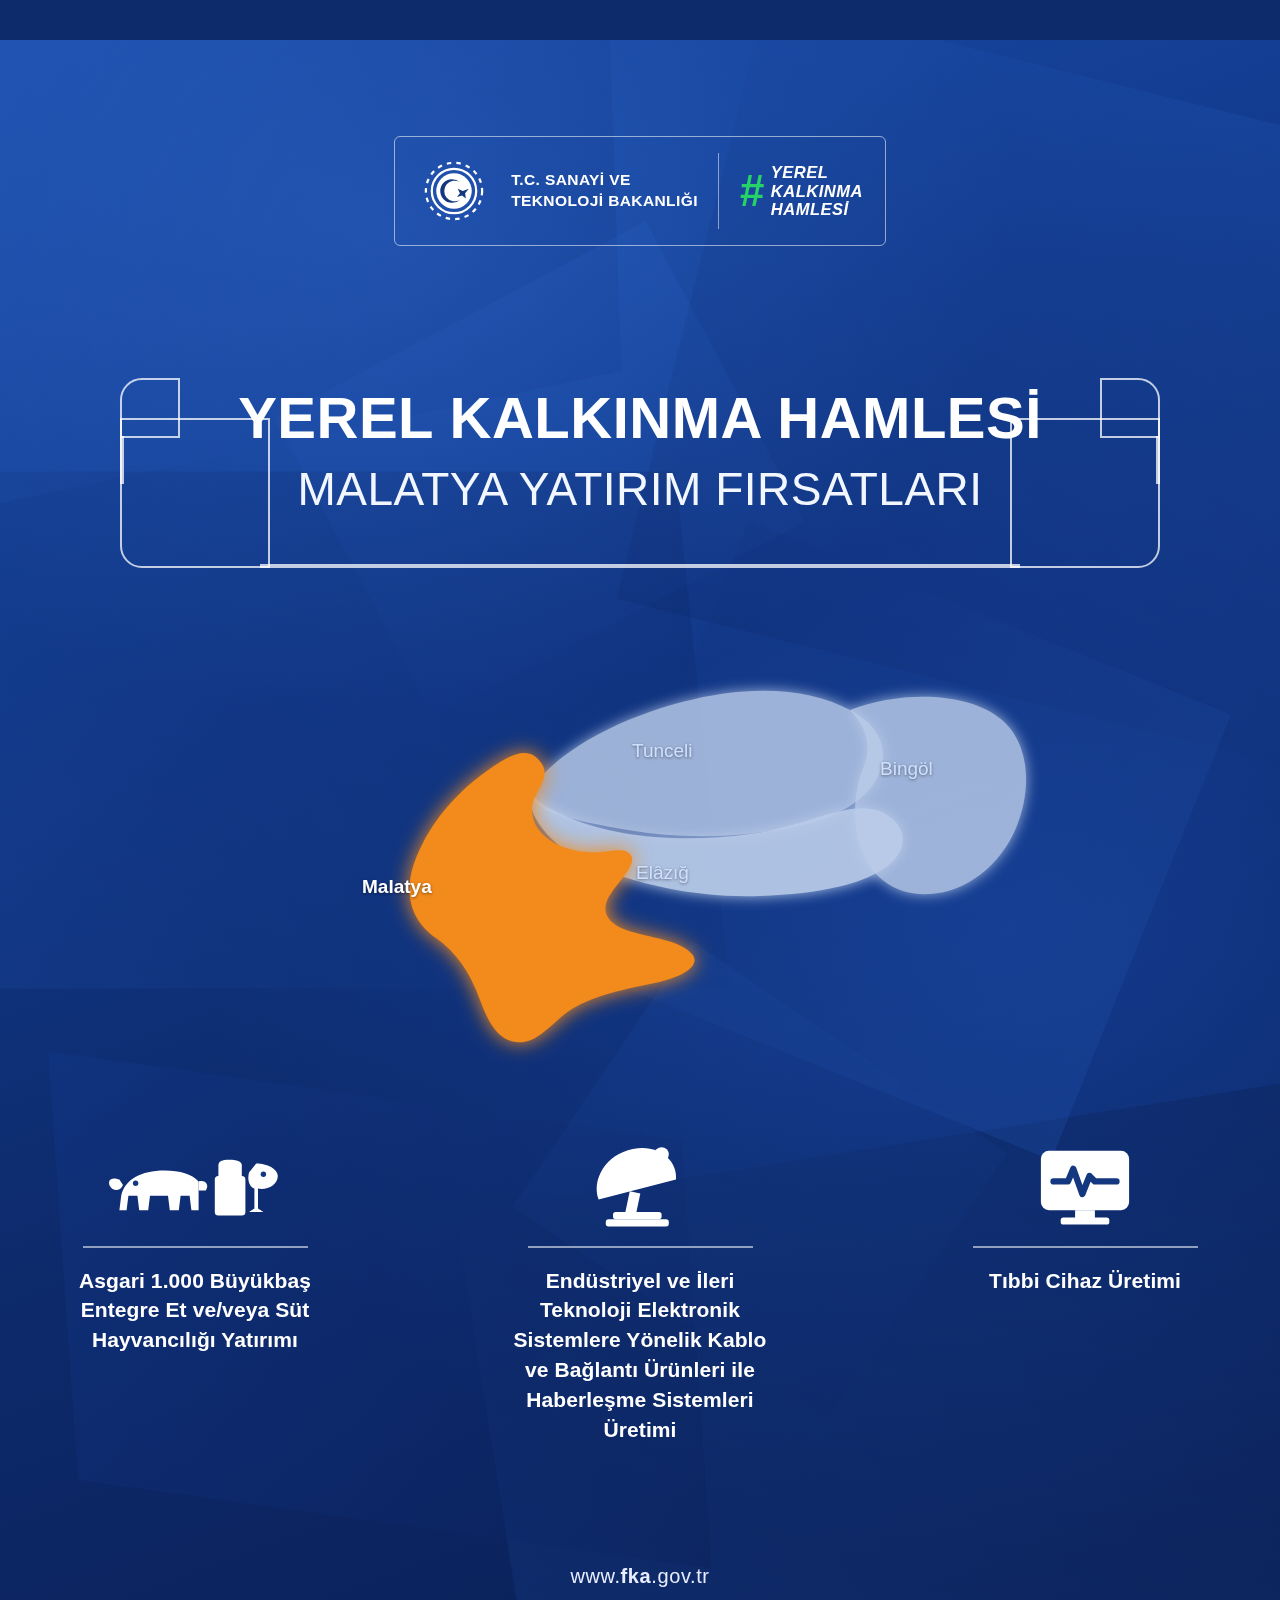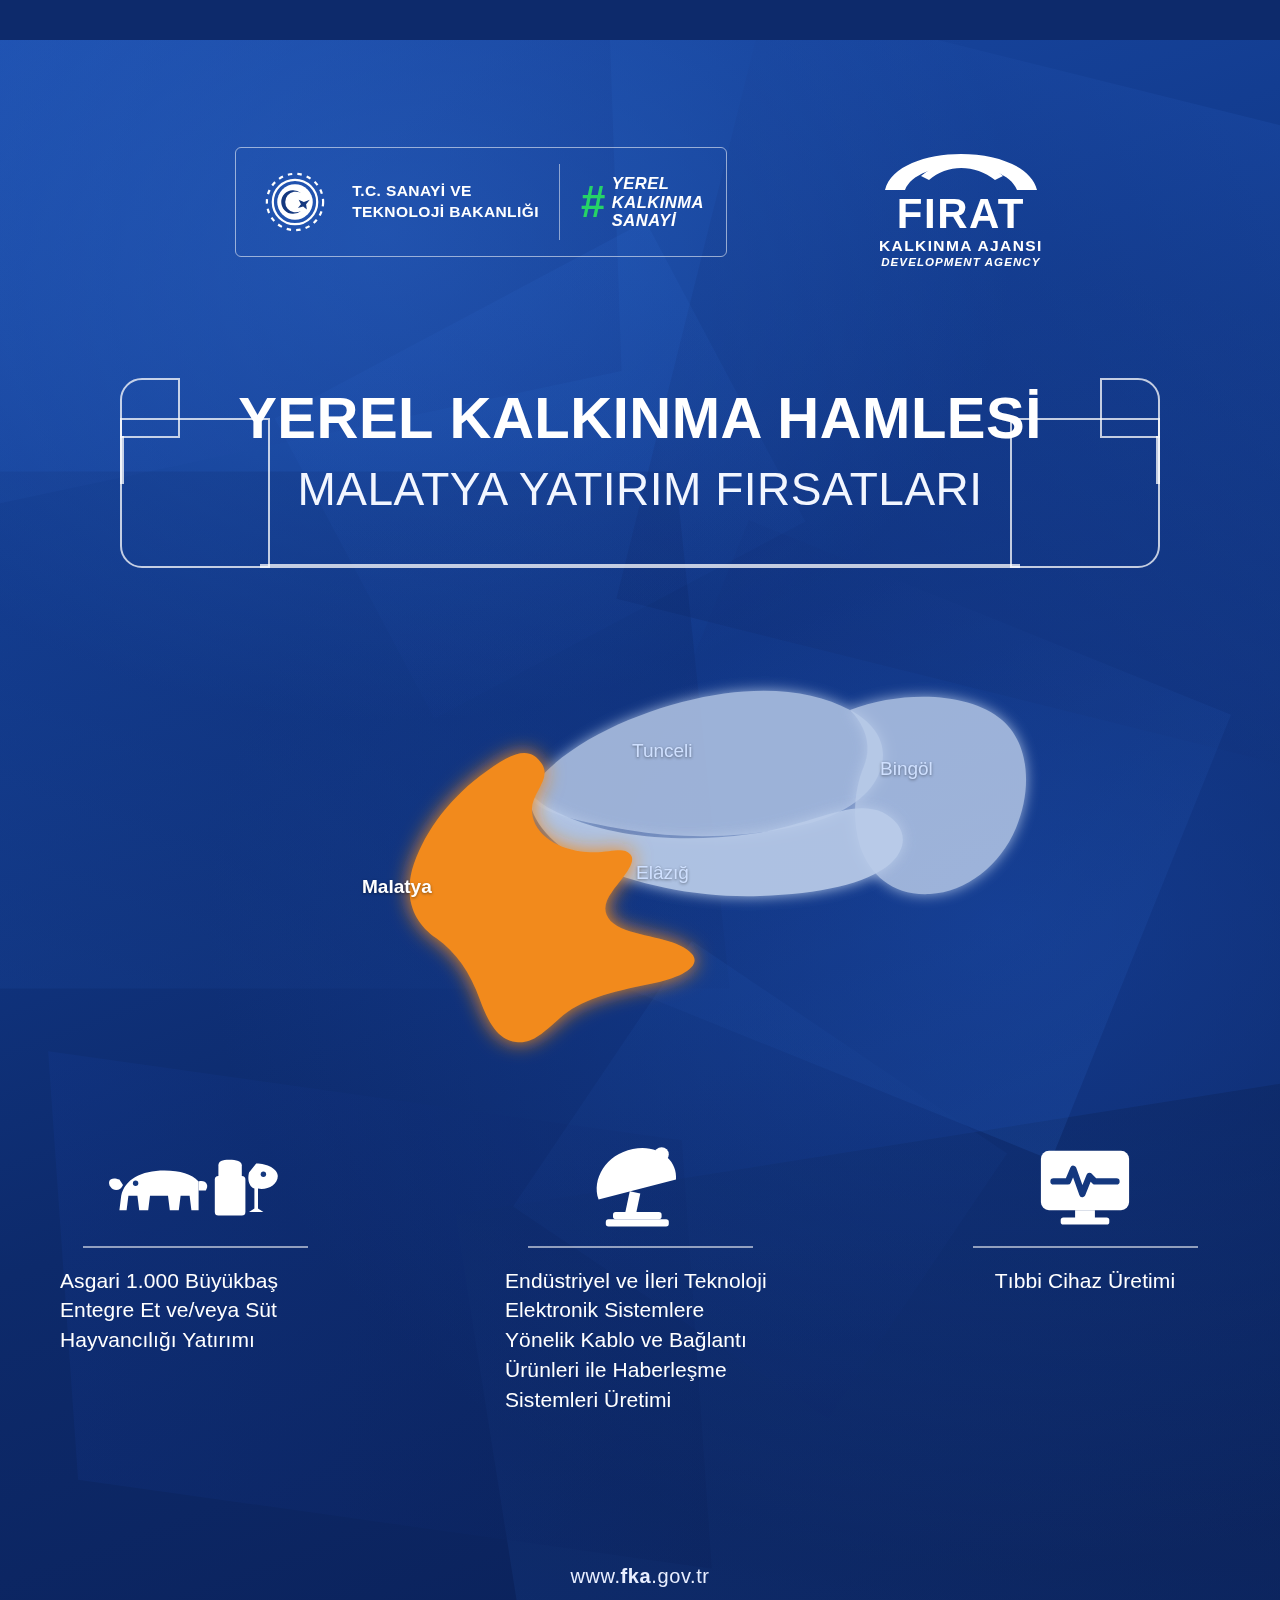--- a/index.html
+++ b/index.html
@@ -101,21 +101,21 @@
 
   
   .sectors {
     position: absolute; top: 1090px; left: 60px; right: 60px;
     display: flex; justify-content: space-between; align-items: flex-start;
   }
   .sector { width: 270px; display:flex; flex-direction: column; align-items: center; }
   .sector .icon { height: 100px; display:flex; align-items: flex-end; justify-content:center; }
   .sector .rule { width: 225px; height: 1.5px; background: rgba(255,255,255,.55); margin: 16px 0 18px; }
   .sector .cap {
-    color:#fff; font-size: 21px; line-height: 1.42; text-align: left; font-weight: 400;
+    color:#fff; font-size: 21px; line-height: 1.42; text-align: center; font-weight: 700;
     letter-spacing: .1px;
   }
 
   
   .footer {
     position:absolute; bottom: 52px; left:0; width:100%; text-align:center;
     color:#e8eeff; font-size: 20px; letter-spacing: .6px;
   }
   .footer b { font-weight: bold; }
 </style>
@@ -151,36 +151,25 @@
         <span class="ministry-text">
           <span>T.C. SANAYİ VE</span><br>
           <span>TEKNOLOJİ BAKANLIĞI</span>
         </span>
         <span class="vsep"></span>
         <span class="hamle">
           <span class="hash">#</span>
           <span class="hamle-lines">
             <span>YEREL</span><br>
             <span>KALKINMA</span><br>
-            <span>SANAYİ</span>
+            <span>HAMLESİ</span>
           </span>
         </span>
       </div>
 
-      <div class="fka-logo">
-        <span class="fka-arc">
-          <svg viewBox="0 0 168 56" width="168" height="56" aria-hidden="true">
-            <path d="M8 54 C 20 6, 148 6, 160 54 L140 54 C 128 22, 40 22, 28 54 Z" fill="#ffffff"></path>
-            <path d="M44 40 C 70 18, 104 18, 126 40 L118 44 C 98 28, 70 28, 52 44 Z" fill="#ffffff"></path>
-          </svg>
-        </span>
-        <span class="fka-name">FIRAT</span>
-        <span class="fka-sub1">KALKINMA AJANSI</span>
-        <span class="fka-sub2">DEVELOPMENT AGENCY</span>
-      </div>
     </div>
 
     <div class="title-frame">
       <span class="brk brk-tl"></span>
       <span class="brk brk-tr"></span>
       <span class="brk brk-lmid"></span>
       <span class="brk brk-rmid"></span>
       <span class="brk brk-bl"></span>
       <span class="brk brk-br"></span>
       <span class="brk brk-bottom"></span>

